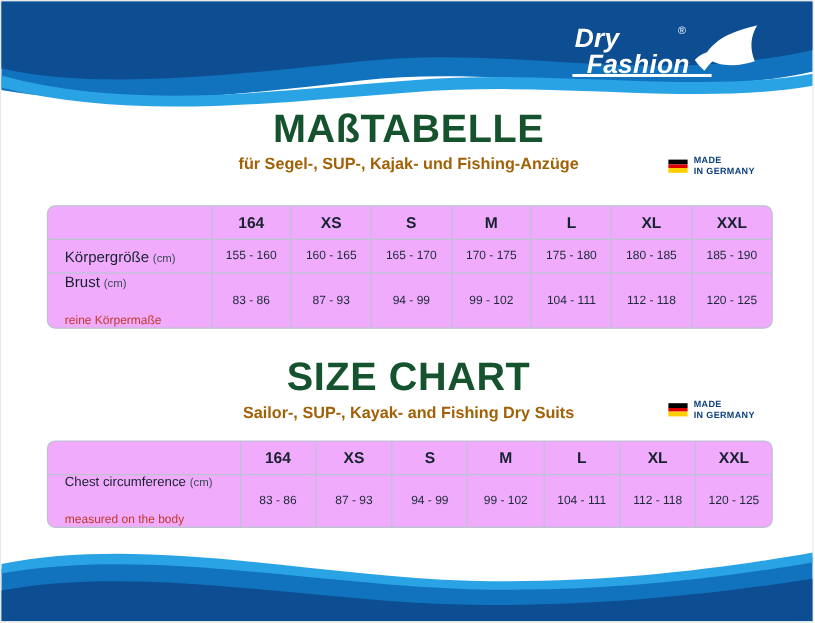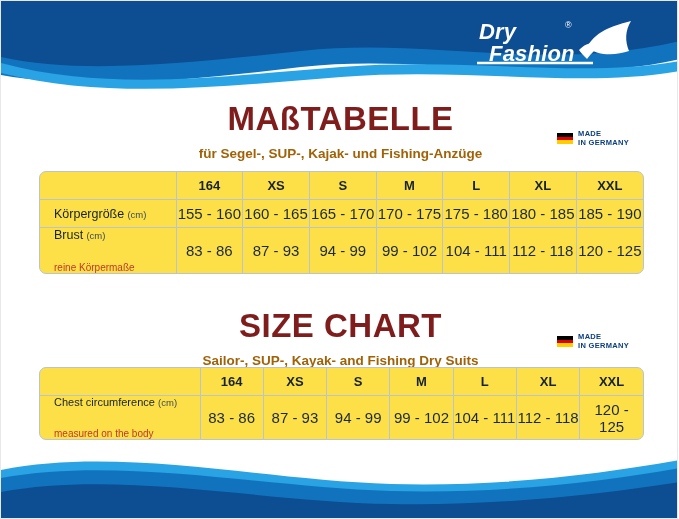--- a/index.html
+++ b/index.html
@@ -66,25 +66,25 @@
     top: 0px;
     font-size: 9px;
     color: #ffffff;
     font-style: normal;
     font-weight: normal;
   }
 
   
   .head-block { position: absolute; left: 0; width: 679px; text-align: center; }
   .h-main {
-    color: #7f1d1d;
+    color: #14532d;
     font-size: 33px;
     font-weight: bold;
     letter-spacing: .5px;
-    margin: 12px;
+    margin: 0;
     line-height: 1;
   }
   .h-sub {
     color: #a16207;
     font-size: 13.5px;
     font-weight: bold;
     margin: 7px 0 0 0;
     line-height: 1;
   }
 
@@ -111,21 +111,21 @@
     letter-spacing: .3px;
   }
 
   
   .tbl-wrap {
     position: absolute;
     left: 38px;
     width: 603px;
     border: 1px solid #b9c4cf;
     border-radius: 7px;
-    background: #fde047;
+    background: #f0abfc;
     overflow: hidden;
   }
   table {
     border-collapse: collapse;
     width: 100%;
     table-layout: fixed;
   }
   td, th {
     border-right: 1px solid #b9c4cf;
     padding: 0;
@@ -160,21 +160,21 @@
     font-size: 9.5px;
     color: #3a4a58;
   }
   .lbl-red {
     display: block;
     color: #c0392b;
     font-size: 10px;
     font-weight: normal;
     margin-top: 20px;
   }
-  .val { font-size: 15px; color: #1b2a38; margin-top: 12px; }
+  .val { font-size: 10px; color: #1b2a38; margin-top: 12px; }
 </style>
 </head>
 <body>
 
 <div class="page">
 
   <div class="top-wave">
     <svg width="679" height="96" viewBox="0 0 679 96" xmlns="http://www.w3.org/2000/svg">
       <path d="M0,0 L679,0 L679,58 C560,86 420,52 300,66 C200,78 90,90 0,74 Z" fill="#1173be"></path>
       <path d="M0,0 L679,0 L679,40 C540,72 430,36 300,50 C190,62 80,74 0,56 Z" fill="#0d4d92"></path>

